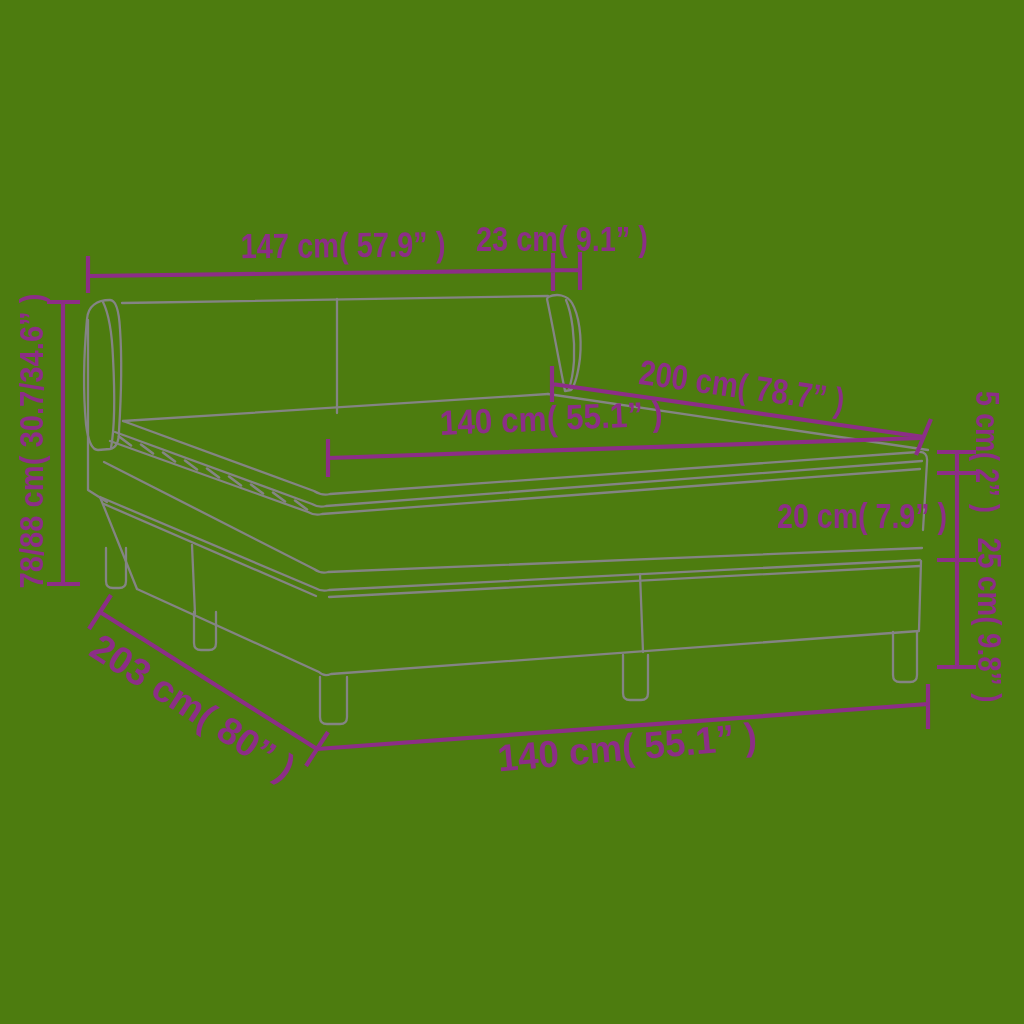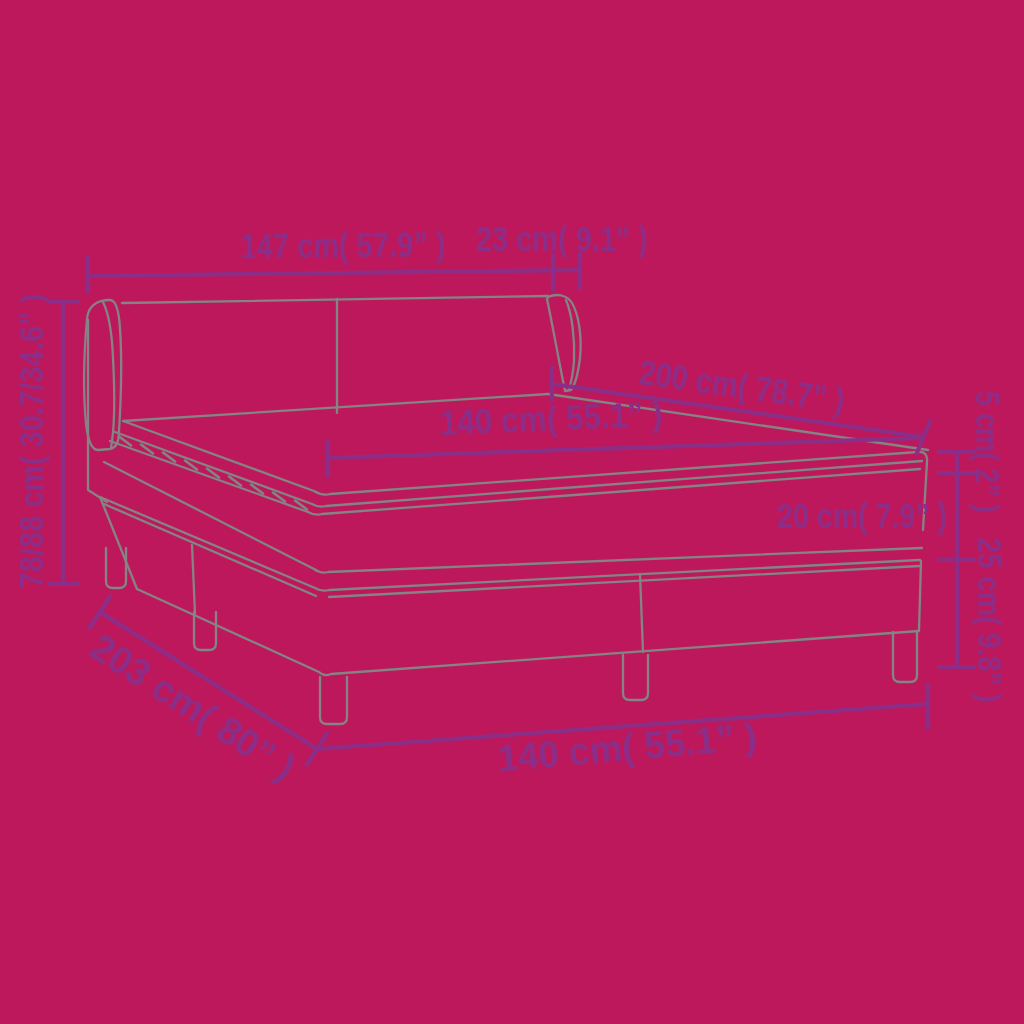--- a/index.html
+++ b/index.html
@@ -1,17 +1,17 @@
 <!DOCTYPE html>
 <html><head>
 <meta charset="utf-8">
 <style>
   html,body{margin:0;padding:0;background:#ffffff;}
   #stage{
-    position:relative;width:1024px;height:1024px;background:#be185d;overflow:hidden;
+    position:relative;width:1024px;height:1024px;background:#4d7c0f;overflow:hidden;
     font-family:"Liberation Sans", sans-serif;
   }
   svg{display:block;}
   text{
     font-family:"Liberation Sans","DejaVu Sans",sans-serif;
     font-weight:700;
   }
 </style>
 </head>
 <body>

